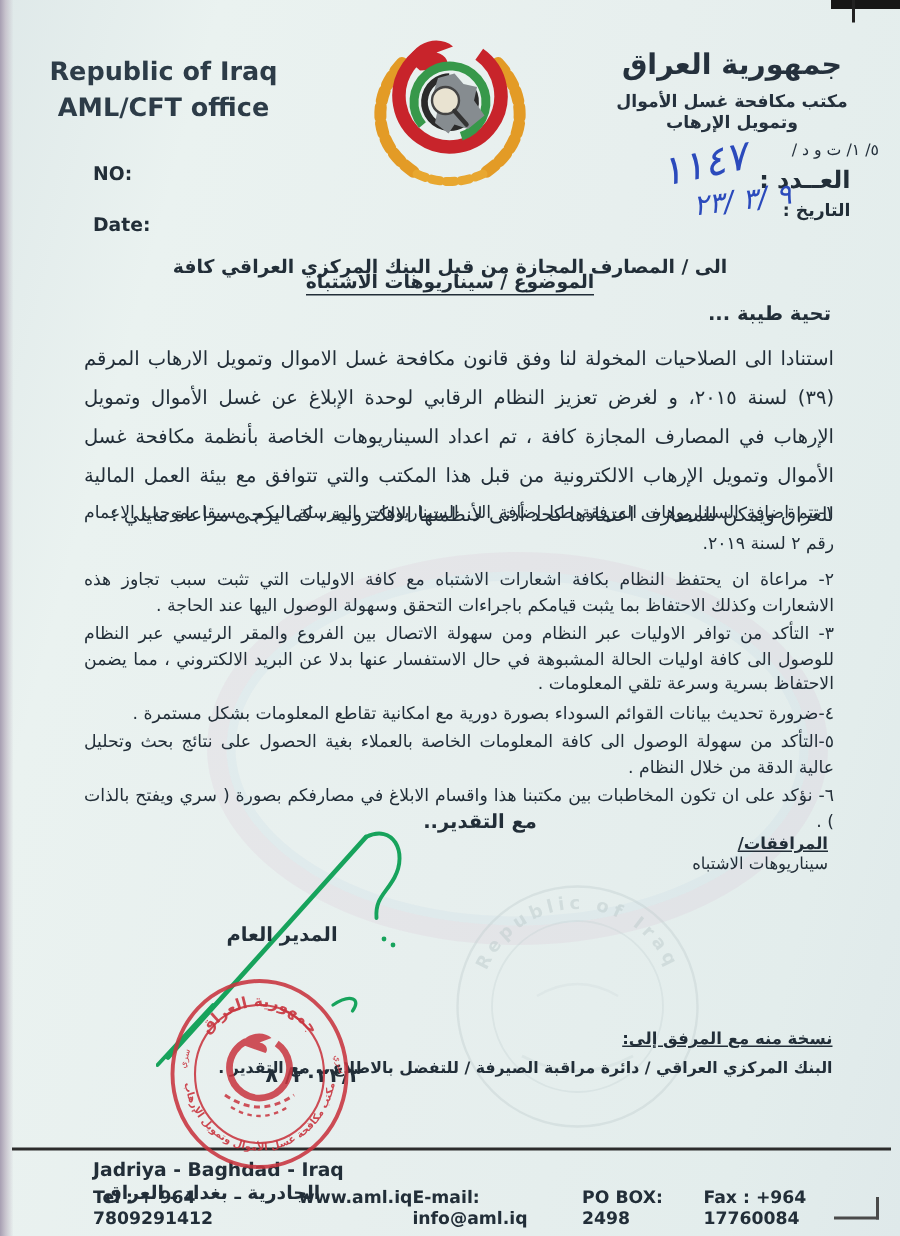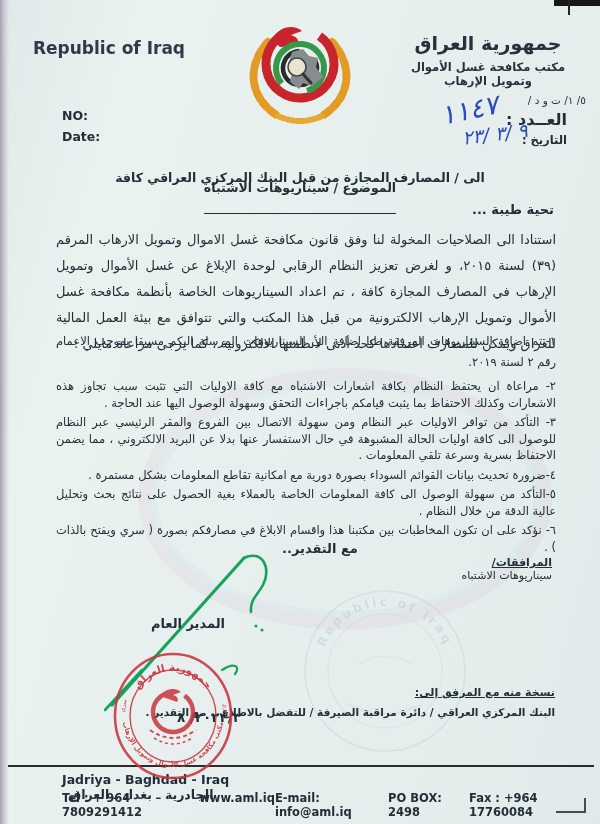--- a/index.html
+++ b/index.html
@@ -23,32 +23,32 @@
   
   .hdr-en{position:absolute;left:24px;top:36px;width:170px;text-align:center;
     font-weight:bold;font-size:17px;line-height:24px;color:#2d3c48;}
   .logo{position:absolute;left:230px;top:12px;width:140px;height:122px;}
   .hdr-ar{position:absolute;left:390px;top:32px;width:196px;text-align:center;direction:rtl;color:#25313d;}
   .hdr-ar .l1{font-weight:bold;font-size:19px;}
   .hdr-ar .l2{font-weight:bold;font-size:11.5px;margin-top:6px;}
   .hdr-ar .l3{font-size:10.5px;margin-top:6px;text-align:right;}
   
   .no-label{position:absolute;left:62px;top:108px;font-weight:bold;font-size:12.5px;}
-  .date-label{position:absolute;left:62px;top:129px;font-weight:bold;font-size:12.5px;}
+  .date-label{position:absolute;left:62px;top:142px;font-weight:bold;font-size:12.5px;}
   .num-ar{position:absolute;left:505px;top:110px;font-weight:bold;font-size:16px;direction:rtl;width:62px;}
   .dat-ar{position:absolute;left:505px;top:133px;font-weight:bold;font-size:11.5px;direction:rtl;width:62px;}
   .hand{color:#2b4abc;font-style:italic;}
   .hand-no{position:absolute;left:440px;top:92px;width:80px;font-size:27px;transform:rotate(-12deg);letter-spacing:3px;}
   .hand-date{position:absolute;left:408px;top:126px;width:120px;font-size:19px;transform:rotate(-7deg);letter-spacing:2px;direction:rtl;}
   
   .to-line{position:absolute;left:0;top:170px;width:600px;text-align:center;direction:rtl;
     font-weight:bold;font-size:12.5px;}
   .subject{position:absolute;left:0;top:180px;width:600px;text-align:center;direction:rtl;
     font-weight:bold;font-size:12.5px;}
-  .subject span{border-bottom:1.5px solid #222e38;padding-bottom:18px;}
+  .subject span{border-bottom:1.5px solid #222e38;padding-bottom:1px;}
   .greeting{position:absolute;right:46px;top:202px;direction:rtl;font-weight:bold;font-size:13px;}
   .intro{position:absolute;left:56px;right:44px;top:227px;direction:rtl;text-align:justify;
     font-size:13px;line-height:26px;}
   .items{position:absolute;left:56px;right:44px;top:331px;direction:rtl;text-align:justify;}
   .items p{margin:0 0 3px 0;font-size:11.5px;line-height:16.5px;}
   .items p.first{line-height:20.5px;margin-bottom:6px;}
   .closing{position:absolute;left:0;top:541px;width:640px;text-align:center;direction:rtl;
     font-weight:bold;font-size:13px;}
   .attach{position:absolute;right:48px;top:556px;direction:rtl;text-align:right;font-size:11px;}
   .attach .lab{font-weight:bold;text-decoration:underline;}
@@ -91,20 +91,21 @@
       <text font-size="12" font-weight="bold" fill="#bdcbcc" letter-spacing="3" opacity="0.9">
         <textPath href="#embTop" startOffset="50%" text-anchor="middle">Republic of Iraq</textPath>
       </text>
       <path d="M 50 120 Q 87 140 124 120" fill="none" stroke="#c6d3d4" stroke-width="2" opacity="0.6"></path>
       <path d="M 60 80 Q 87 64 114 80" fill="none" stroke="#c9d6d7" stroke-width="1.5" opacity="0.5"></path>
     </svg>
   </div>
 
   <div class="hdr-en">
     <div>Republic of Iraq</div>
+    <div>AML/CFT office</div>
   </div>
 
   <div class="logo">
     <svg width="140" height="122" viewBox="0 0 140 122">
 
       <path d="M 38 30 C 16 54 19 86 48 104" fill="none" stroke="#e39b26" stroke-width="8" stroke-linecap="round" stroke-dasharray="7 4"></path>
       <path d="M 102 30 C 124 54 121 86 92 104" fill="none" stroke="#e39b26" stroke-width="8" stroke-linecap="round" stroke-dasharray="7 4"></path>
       <path d="M 48 104 Q 70 114 92 104" fill="none" stroke="#e8a730" stroke-width="6" stroke-linecap="round" stroke-dasharray="6 4"></path>
 
       <g transform="rotate(-55 70 52)">

